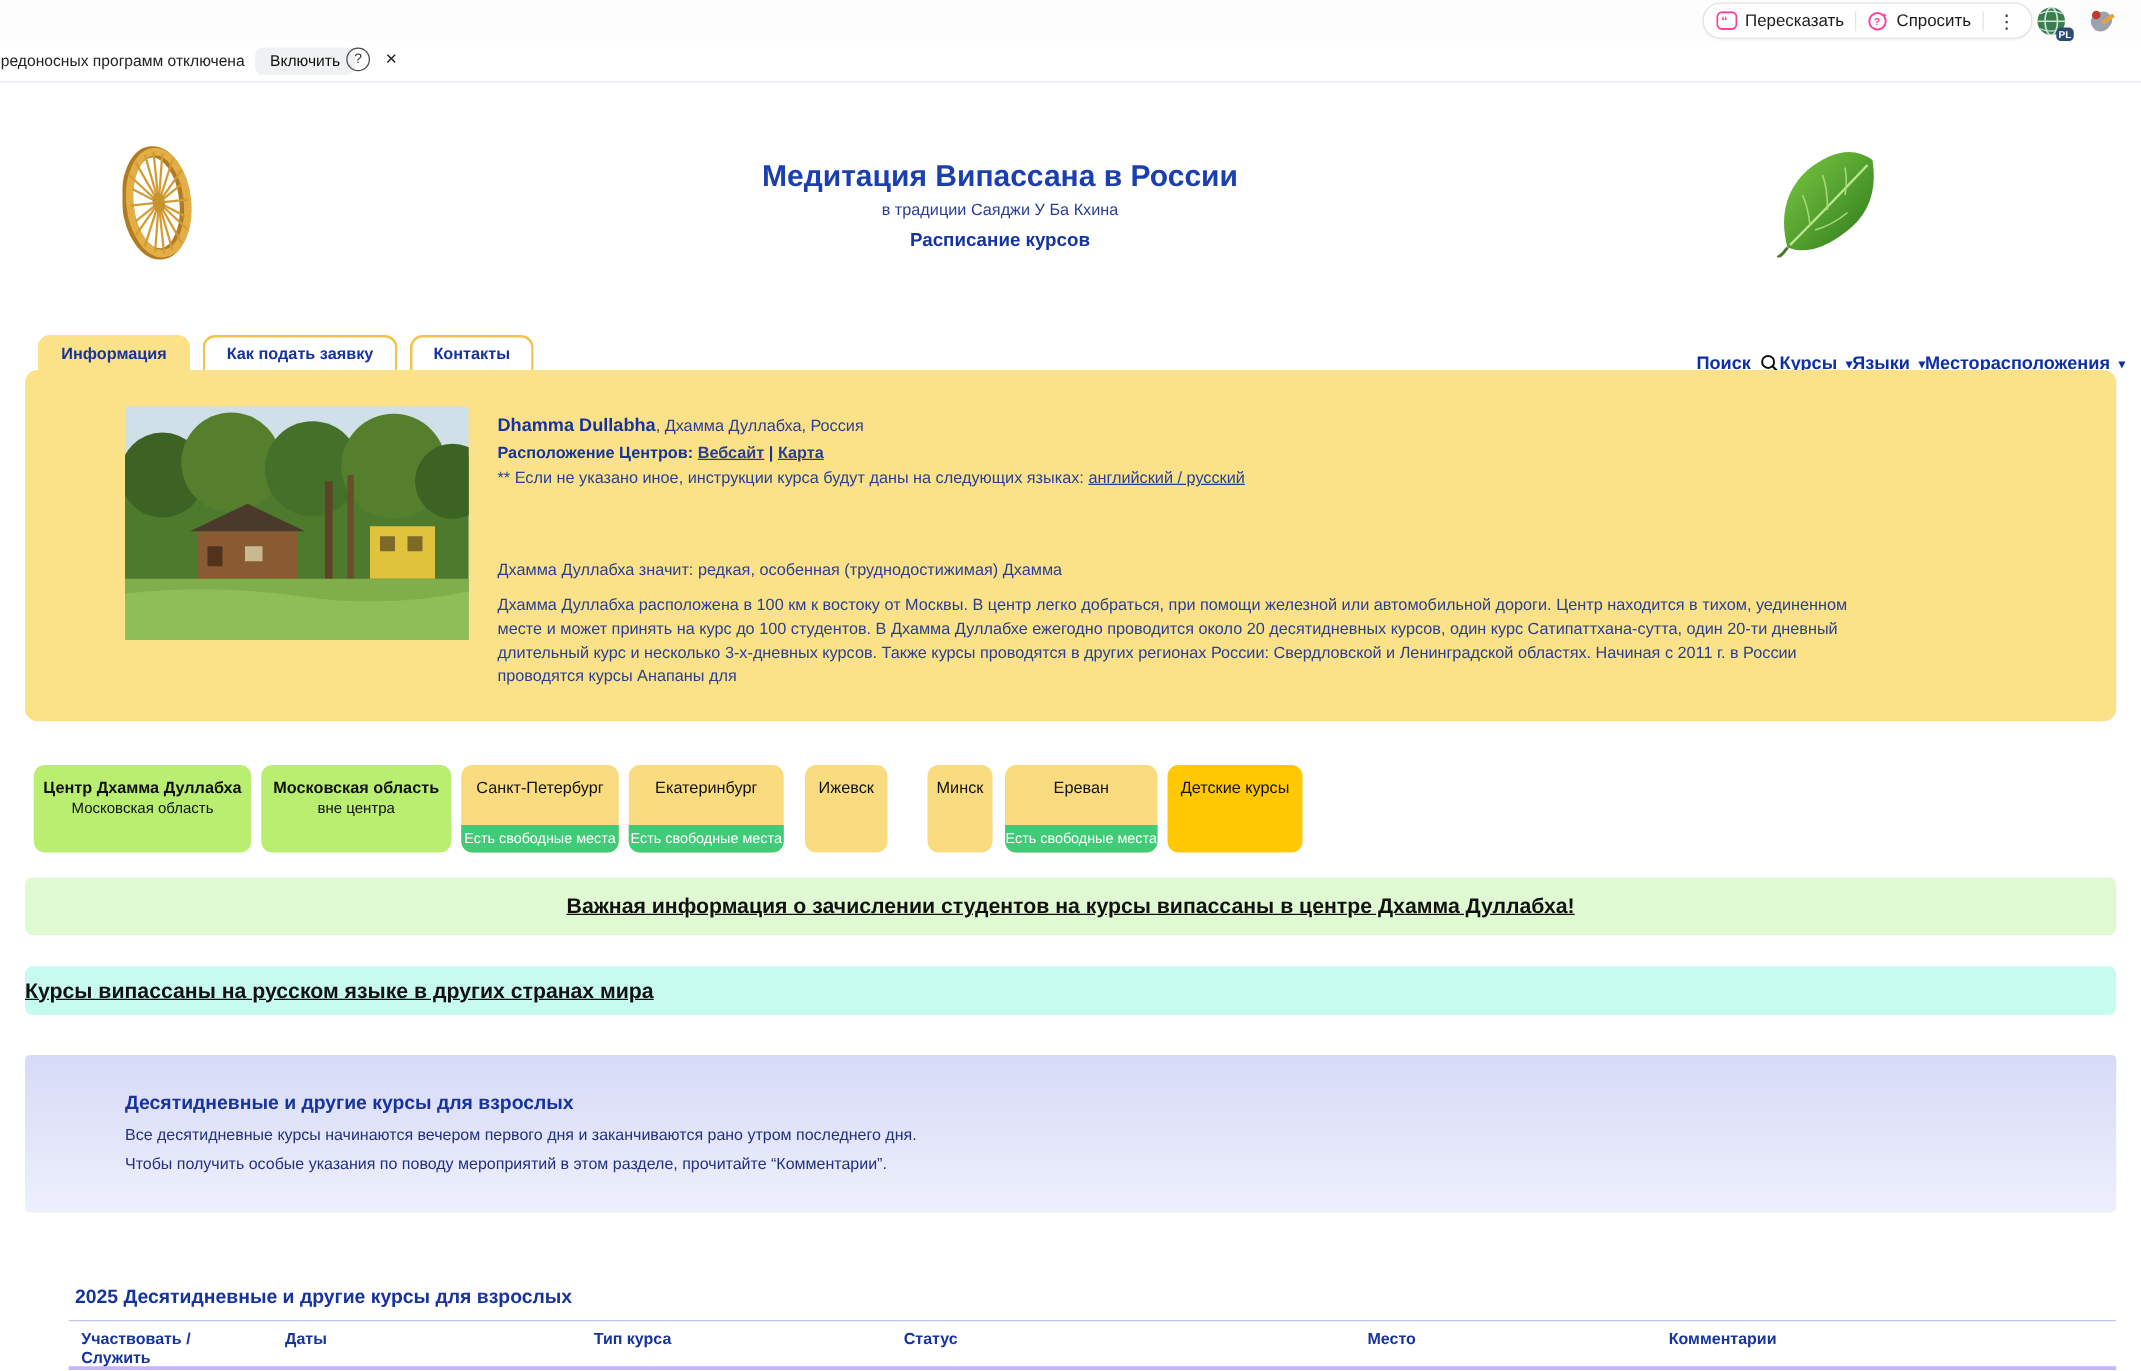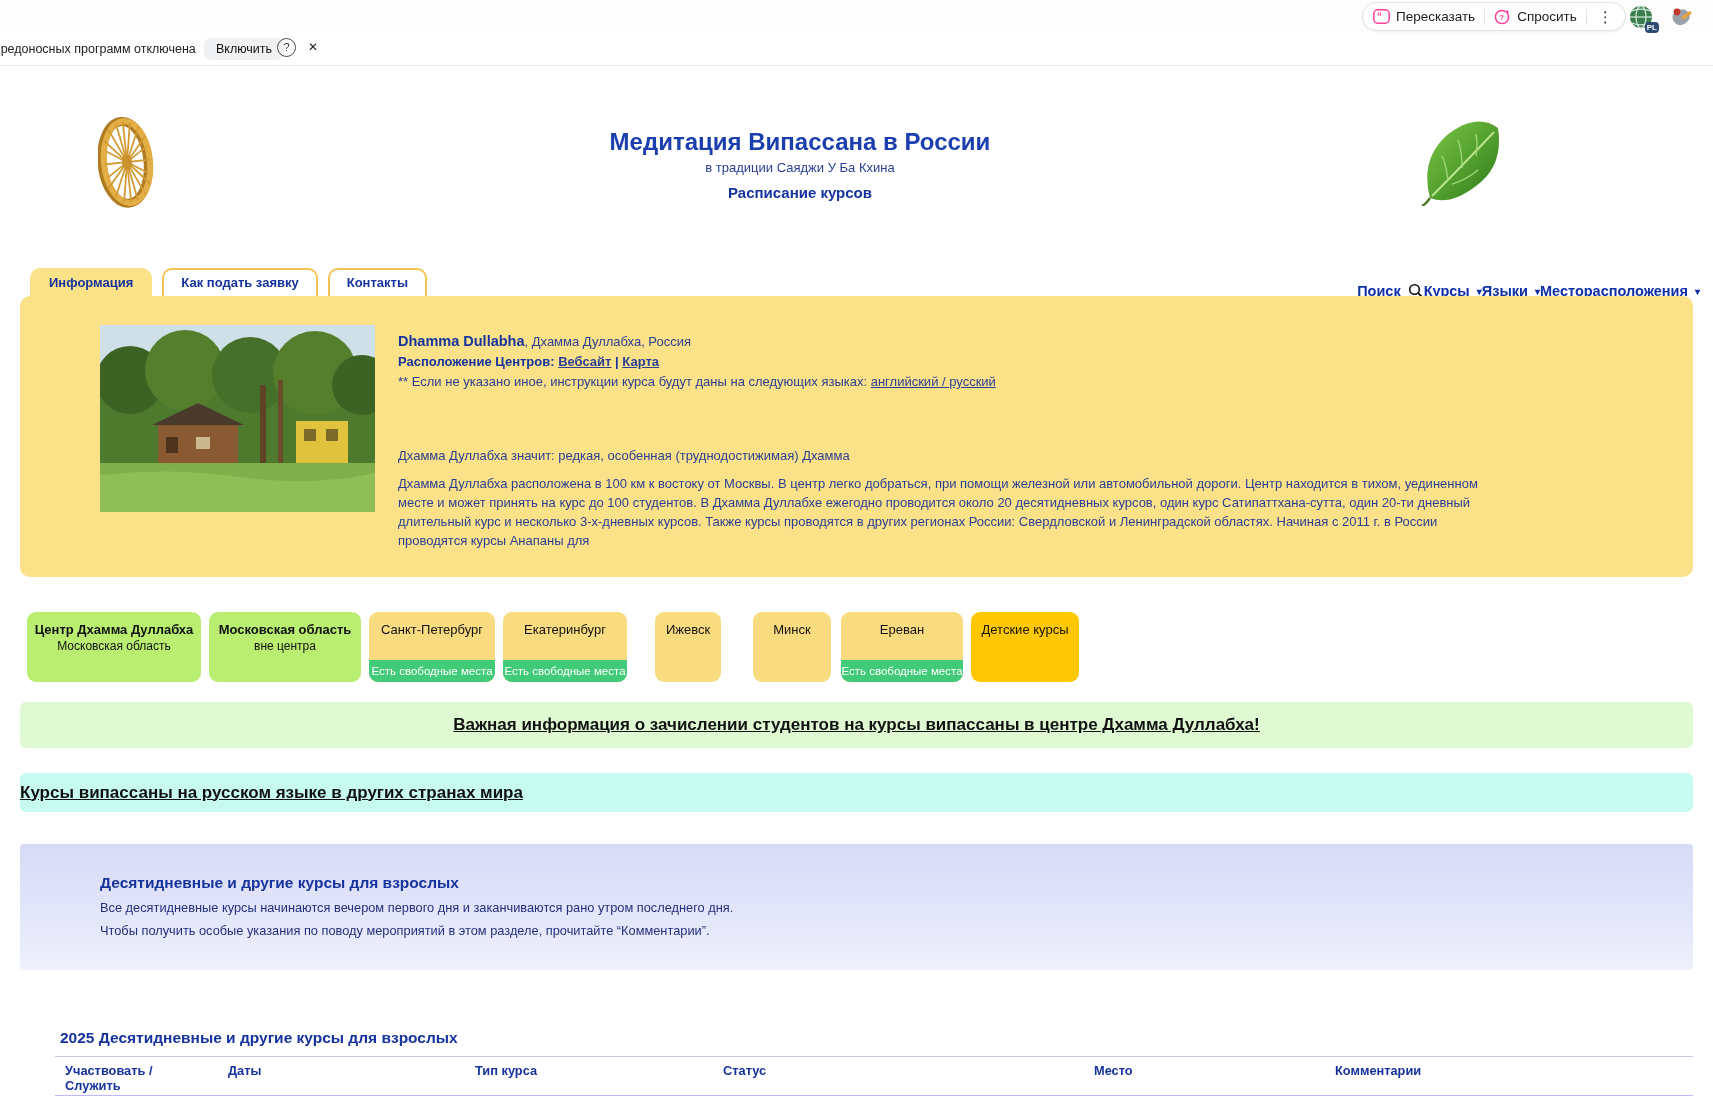--- a/index.html
+++ b/index.html
@@ -73,21 +73,21 @@
   .banner-cyan { position:absolute; left:20px; top:773px; width:1673px; height:39px; background:#c7fbef; border-radius:6px; display:flex; align-items:center; justify-content:flex-start; }
   .banner-link { font-size:17px; font-weight:bold; color:#111; text-decoration:underline; cursor:pointer; }
 
   
   .adult { position:absolute; left:20px; top:844px; width:1673px; height:126px; border-radius:4px; background:linear-gradient(#d6daf6, #eef0fc); padding:30px 0 0 80px; }
   .adult-title { font-size:15.5px; font-weight:bold; color:#16339e; }
   .adult-line { margin-top:8px; font-size:12.8px; color:#22307f; }
 
   
   .tbl-title { position:absolute; left:60px; top:1029px; font-size:15.5px; font-weight:bold; color:#16339e; }
-  .tbl-head { position:absolute; left:55px; top:1056px; width:1638px; height:40px; border-top:1px solid #c3c9e8; border-bottom:1px solid #c4b5fd; }
+  .tbl-head { position:absolute; left:55px; top:1056px; width:1638px; height:40px; border-top:1px solid #c3c9e8; border-bottom:3px solid #c4b5fd; }
   .th { position:absolute; top:6px; font-size:12.8px; font-weight:bold; color:#16339e; line-height:15px; }
   .th.c0 { left:10px; width:120px; }
   .th.c1 { left:173px; }
   .th.c2 { left:420px; }
   .th.c3 { left:668px; }
   .th.c4 { left:999px;padding-left:40px; }
   .th.c5 { left:1280px; }
 </style>
 </head>
 <body>
@@ -253,28 +253,28 @@
       <div class="lb-sub">Московская область</div>
     </div>
     <div class="locbtn green" style="width:152px; margin-right:8px;">
       <div class="lb-title">Московская область</div>
       <div class="lb-sub">вне центра</div>
     </div>
     <div class="locbtn yellow" style="width:126px; margin-right:8px;">
       <div class="lb-title">Санкт-Петербург</div>
       <div class="lb-badge">Есть свободные места</div>
     </div>
-    <div class="locbtn yellow" style="width:124px; margin-right:28px;">
+    <div class="locbtn yellow" style="width:124px; margin-right:17px;">
       <div class="lb-title">Екатеринбург</div>
       <div class="lb-badge">Есть свободные места</div>
     </div>
     <div class="locbtn yellow" style="width:66px; margin-right:32px;">
       <div class="lb-title">Ижевск</div>
     </div>
-    <div class="locbtn yellow" style="width:78px; margin-right:10px;">
+    <div class="locbtn yellow" style="width:52px; margin-right:10px;">
       <div class="lb-title">Минск</div>
     </div>
     <div class="locbtn yellow" style="width:122px; margin-right:8px;">
       <div class="lb-title">Ереван</div>
       <div class="lb-badge">Есть свободные места</div>
     </div>
     <div class="locbtn gold" style="width:108px;">
       <div class="lb-title">Детские курсы</div>
     </div>
   </div>

